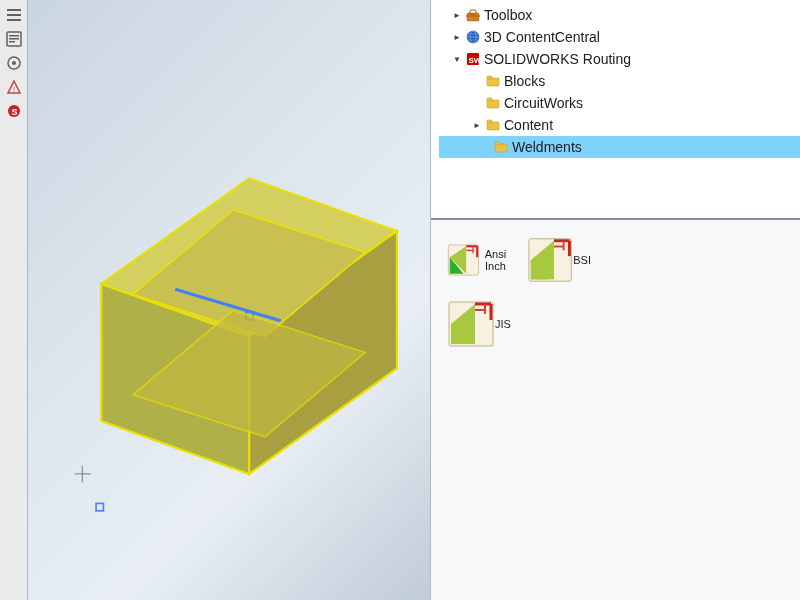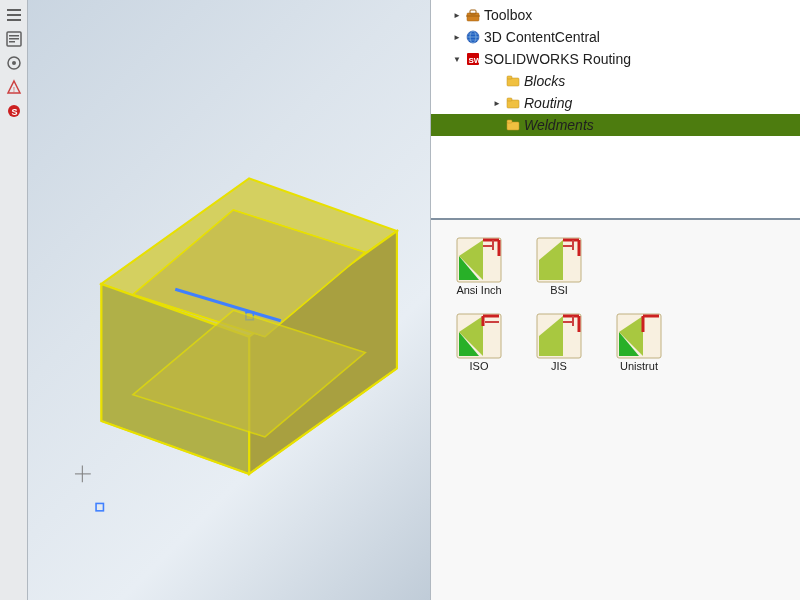--- a/index.html
+++ b/index.html
@@ -87,24 +87,24 @@
     }
 
     .tree-item {
       display: flex;
       align-items: center;
       padding: 2px 4px;
       cursor: pointer;
       white-space: nowrap;
       height: 22px;
     }
-    .tree-item.selected { background: #4d7c0f; }
+    .tree-item.selected { background: #7dd3fc; margin-left: 8px; }
 
     .tree-indent-1 { padding-left: 20px; }
-    .tree-indent-2 { padding-left: 60px; font-style: italic; }
+    .tree-indent-2 { padding-left: 40px; }
 
     .tree-arrow {
       width: 12px;
       height: 12px;
       display: inline-flex;
       align-items: center;
       justify-content: center;
       font-size: 8px;
       color: #404040;
       margin-right: 2px;
@@ -133,21 +133,21 @@
     }
 
     .grid-row {
       display: flex;
       gap: 8px;
       margin-bottom: 8px;
     }
 
     .grid-item {
       display: flex;
-      flex-direction: column;
+      flex-direction: row;
       align-items: center;
       width: 72px;
       cursor: pointer;
       padding: 4px;
       border-radius: 3px;
     }
 
     .grid-label {
       font-size: 11px;
       color: #202020;
@@ -288,30 +288,40 @@
       <span class="tree-arrow" style="visibility:hidden">►</span>
       <span class="tree-icon">
         <svg width="14" height="12" viewBox="0 0 14 12">
           <rect x="1" y="3" width="12" height="8" rx="1" fill="#f0c040" stroke="#c09020" stroke-width="0.5"></rect>
           <rect x="1" y="1" width="5" height="3" rx="1" fill="#f0c040" stroke="#c09020" stroke-width="0.5"></rect>
         </svg>
       </span>
       <span class="tree-label">Blocks</span>
     </div>
 
-
     <div class="tree-item tree-indent-2">
-      <span class="tree-arrow">►</span>
+      <span class="tree-arrow" style="visibility:hidden">►</span>
       <span class="tree-icon">
         <svg width="14" height="12" viewBox="0 0 14 12">
           <rect x="1" y="3" width="12" height="8" rx="1" fill="#f0c040" stroke="#c09020" stroke-width="0.5"></rect>
           <rect x="1" y="1" width="5" height="3" rx="1" fill="#f0c040" stroke="#c09020" stroke-width="0.5"></rect>
         </svg>
       </span>
-      <span class="tree-label">Routing</span>
+      <span class="tree-label">CircuitWorks</span>
+    </div>
+
+    <div class="tree-item tree-indent-2">
+      <span class="tree-arrow">►</span>
+      <span class="tree-icon">
+        <svg width="14" height="12" viewBox="0 0 14 12">
+          <rect x="1" y="3" width="12" height="8" rx="1" fill="#f0c040" stroke="#c09020" stroke-width="0.5"></rect>
+          <rect x="1" y="1" width="5" height="3" rx="1" fill="#f0c040" stroke="#c09020" stroke-width="0.5"></rect>
+        </svg>
+      </span>
+      <span class="tree-label">Content</span>
     </div>
 
     <div class="tree-item tree-indent-2 selected">
       <span class="tree-arrow" style="visibility:hidden">►</span>
       <span class="tree-icon">
         <svg width="14" height="12" viewBox="0 0 14 12">
           <rect x="1" y="3" width="12" height="8" rx="1" fill="#f0c040" stroke="#c09020" stroke-width="0.5"></rect>
           <rect x="1" y="1" width="5" height="3" rx="1" fill="#f0c040" stroke="#c09020" stroke-width="0.5"></rect>
         </svg>
       </span>
@@ -351,52 +361,31 @@
         <span class="grid-label">BSI</span>
       </div>
 
 
 
     </div>
 
     <div class="grid-row">
 
 
-      <div class="grid-item">
-        <svg class="weld-icon-svg" viewBox="0 0 48 48">
-          <rect x="2" y="2" width="44" height="44" rx="2" fill="#f8f0e0" stroke="#c0b080" stroke-width="1"></rect>
-          <polygon points="4,44 4,20 24,44" fill="#28b028"></polygon>
-          <polygon points="4,20 28,4 28,44" fill="#a8c840"></polygon>
-          <line x1="28" y1="4" x2="44" y2="4" stroke="#cc2020" stroke-width="3"></line>
-          <line x1="28" y1="4" x2="28" y2="14" stroke="#cc2020" stroke-width="3"></line>
-          <line x1="30" y1="10" x2="44" y2="10" stroke="#cc4040" stroke-width="2"></line>
-        </svg>
-        <span class="grid-label">ISO</span>
-      </div>
 
       <div class="grid-item">
         <svg class="weld-icon-svg" viewBox="0 0 48 48">
           <rect x="2" y="2" width="44" height="44" rx="2" fill="#f8f0e0" stroke="#c0b080" stroke-width="1"></rect>
           <polygon points="4,44 24,44 4,24" fill="#28b028"></polygon>
           <polygon points="4,24 28,4 28,44 4,44" fill="#a8c840"></polygon>
           <line x1="28" y1="4" x2="44" y2="4" stroke="#cc2020" stroke-width="3"></line>
           <line x1="44" y1="4" x2="44" y2="20" stroke="#cc2020" stroke-width="3"></line>
           <line x1="28" y1="10" x2="38" y2="10" stroke="#cc4040" stroke-width="2"></line>
           <line x1="38" y1="4" x2="38" y2="14" stroke="#cc4040" stroke-width="2"></line>
         </svg>
         <span class="grid-label">JIS</span>
       </div>
 
-      <div class="grid-item">
-        <svg class="weld-icon-svg" viewBox="0 0 48 48">
-          <rect x="2" y="2" width="44" height="44" rx="2" fill="#f8f0e0" stroke="#c0b080" stroke-width="1"></rect>
-          <polygon points="4,44 4,20 24,44" fill="#28b028"></polygon>
-          <polygon points="4,20 28,4 28,44" fill="#a8c840"></polygon>
-          <line x1="28" y1="4" x2="44" y2="4" stroke="#cc2020" stroke-width="3"></line>
-          <line x1="28" y1="4" x2="28" y2="20" stroke="#cc2020" stroke-width="3"></line>
-        </svg>
-        <span class="grid-label">Unistrut</span>
-      </div>
 
     </div>
 
   </div>
 </div>
 
 </body></html>

